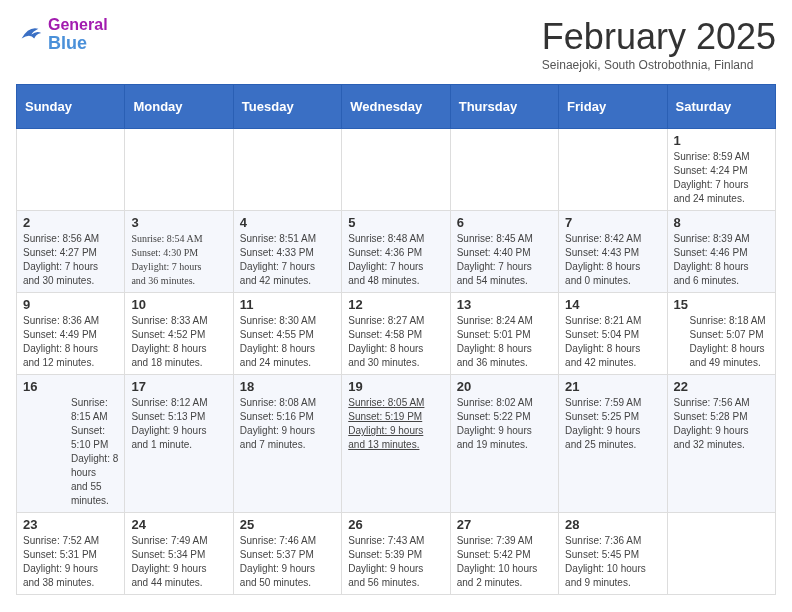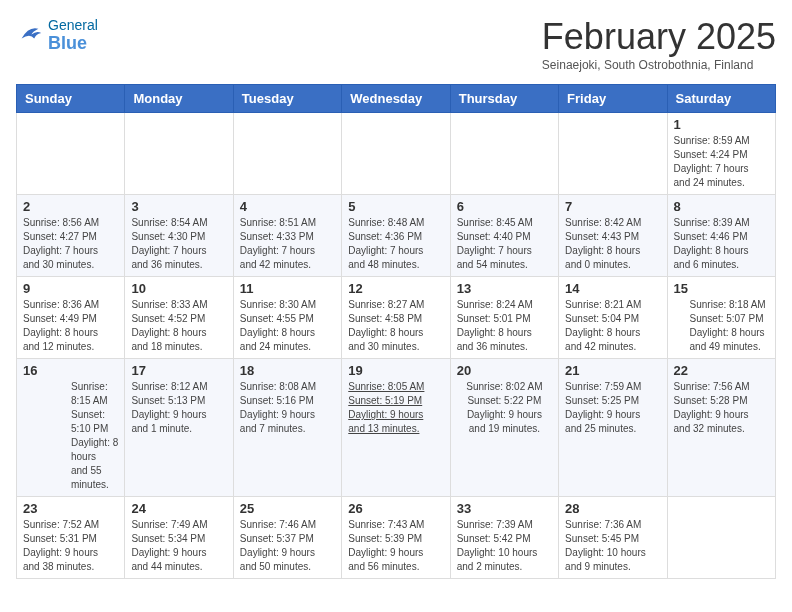--- a/index.html
+++ b/index.html
@@ -15,23 +15,23 @@
       justify-content: space-between;
       align-items: flex-start;
       margin-bottom: 12px;
     }
     .logo {
       display: flex;
       align-items: center;
       gap: 4px;
     }
     .logo-text-general {
-      font-size: 14px;
-      font-weight: normal;
-      color: #0369a1;
+      font-size: 16px;
+      font-weight: bold;
+      color: #a21caf;
       line-height: 1.1;
     }
     .logo-text-blue {
       font-size: 18px;
       font-weight: bold;
       color: #4a90d9;
       line-height: 1.1;
     }
     .logo-bird {
       width: 28px;
@@ -52,21 +52,21 @@
     .calendar {
       width: 100%;
       border-collapse: collapse;
       border: 1px solid #ccc;
     }
     .calendar th {
       background-color: #3a6fc4;
       color: #fff;
       font-size: 13px;
       font-weight: bold;
-      padding: 6px 8px;
+      padding: 14px 8px;
       text-align: left;
       border: 1px solid #2a5fb4;
     }
     .calendar td {
       width: calc(100% / 7);
       vertical-align: top;
       padding: 4px 6px;
       border: 1px solid #ddd;
       font-size: 10.5px;
       color: #333;
@@ -144,21 +144,21 @@
       <tr>
         <td>
           <span class="day-number">2</span>
           <div class="day-info" style="white-space: pre-line;">Sunrise: 8:56 AM
 Sunset: 4:27 PM
 Daylight: 7 hours
 and 30 minutes.</div>
         </td>
         <td>
           <span class="day-number">3</span>
-          <div class="day-info" style="white-space: pre-line;">Sunrise: 8:54 AM
+          <div class="day-info" style="white-space: pre-line; font-family: Liberation Serif, serif;">Sunrise: 8:54 AM
 Sunset: 4:30 PM
 Daylight: 7 hours
 and 36 minutes.</div>
         </td>
         <td>
           <span class="day-number">4</span>
           <div class="day-info" style="white-space: pre-line;">Sunrise: 8:51 AM
 Sunset: 4:33 PM
 Daylight: 7 hours
 and 42 minutes.</div>
@@ -267,21 +267,21 @@
         </td>
         <td>
           <span class="day-number">19</span>
           <div class="day-info" style="white-space: pre-line; text-decoration: underline;">Sunrise: 8:05 AM
 Sunset: 5:19 PM
 Daylight: 9 hours
 and 13 minutes.</div>
         </td>
         <td>
           <span class="day-number">20</span>
-          <div class="day-info" style="white-space: pre-line; text-align: center;">Sunrise: 8:02 AM
+          <div class="day-info" style="white-space: pre-line;">Sunrise: 8:02 AM
 Sunset: 5:22 PM
 Daylight: 9 hours
 and 19 minutes.</div>
         </td>
         <td>
           <span class="day-number">21</span>
           <div class="day-info" style="white-space: pre-line;">Sunrise: 7:59 AM
 Sunset: 5:25 PM
 Daylight: 9 hours
 and 25 minutes.</div>
@@ -317,21 +317,21 @@
 and 50 minutes.</div>
         </td>
         <td>
           <span class="day-number">26</span>
           <div class="day-info" style="white-space: pre-line;">Sunrise: 7:43 AM
 Sunset: 5:39 PM
 Daylight: 9 hours
 and 56 minutes.</div>
         </td>
         <td>
-          <span class="day-number">33</span>
+          <span class="day-number">27</span>
           <div class="day-info" style="white-space: pre-line;">Sunrise: 7:39 AM
 Sunset: 5:42 PM
 Daylight: 10 hours
 and 2 minutes.</div>
         </td>
         <td>
           <span class="day-number">28</span>
           <div class="day-info" style="white-space: pre-line;">Sunrise: 7:36 AM
 Sunset: 5:45 PM
 Daylight: 10 hours

